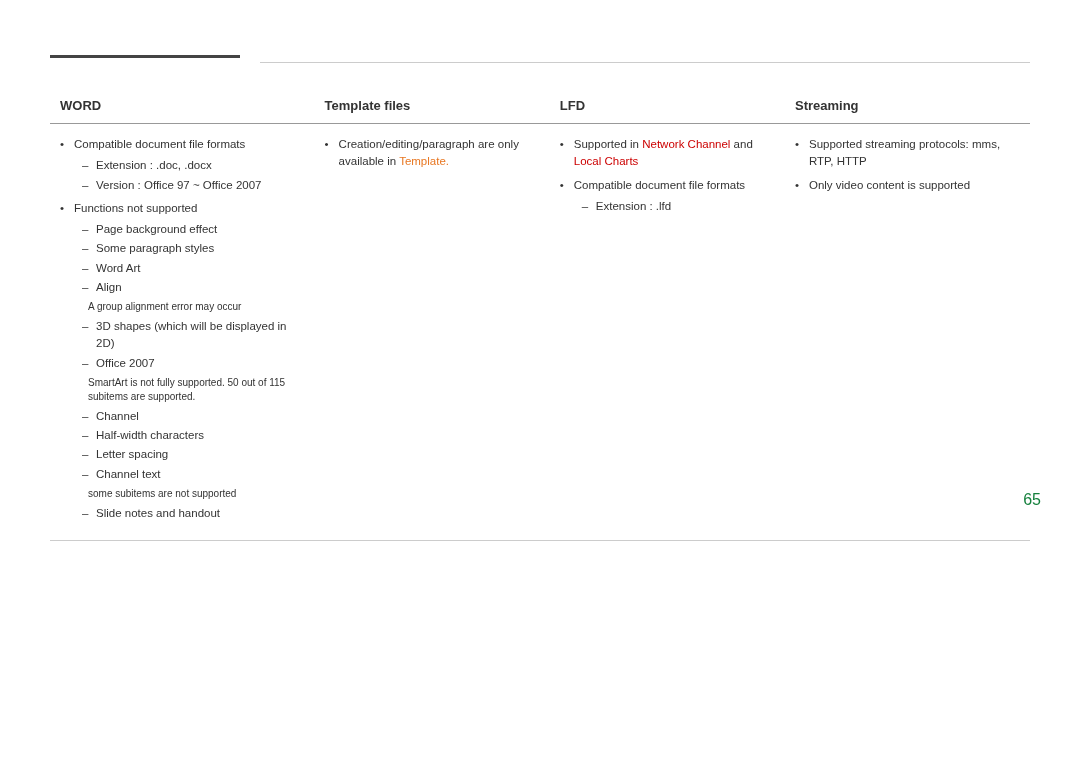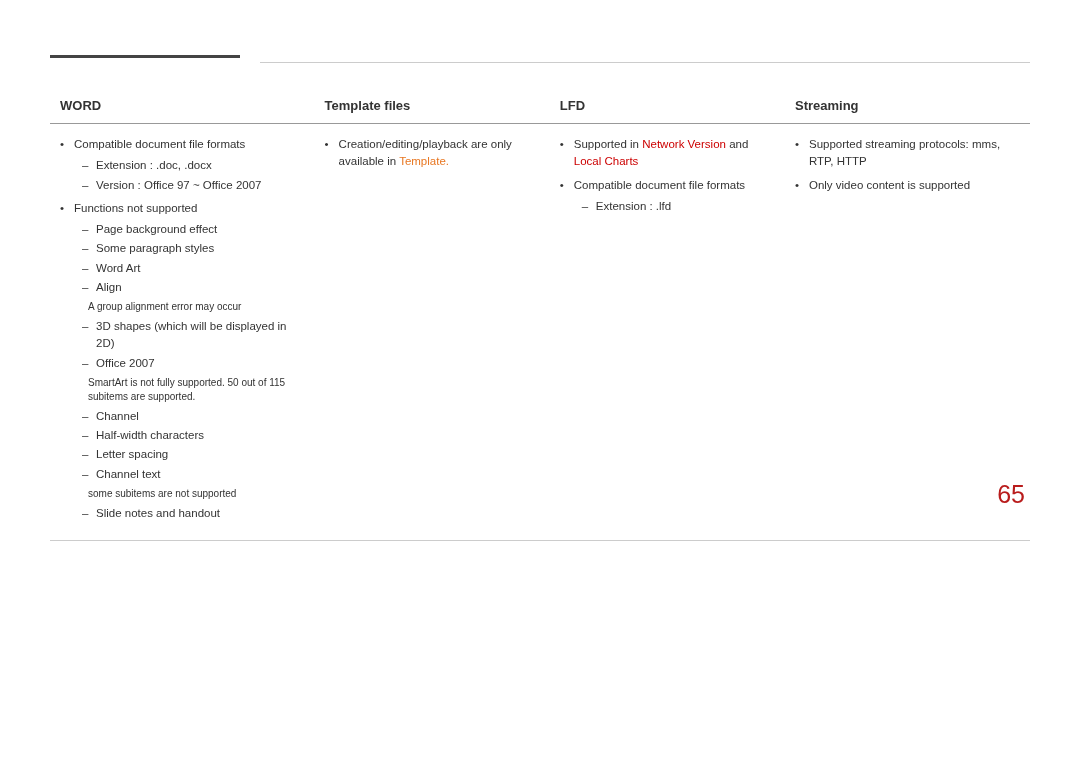--- a/index.html
+++ b/index.html
@@ -127,23 +127,23 @@
     }
 
     .text-red-link {
       color: #cc0000;
     }
 
     
     .page-number {
       position: absolute;
       bottom: 35px;
-      right: 55px;
-      font-size: 25px;
-      color: #b91c1c;
+      right: 39px;
+      font-size: 16px;
+      color: #15803d;
       font-weight: 300;
     }
   </style>
 </head>
 <body>
 
 <div class="page-container">
 
   <div class="top-bar"></div>
   <div class="top-line"></div>
@@ -194,29 +194,29 @@
                 <ul class="sub-list">
                   <li>Slide notes and handout</li>
                 </ul>
               </li>
             </ul>
           </td>
 
           <td class="col-template">
             <ul class="main-list">
               <li>
-                <span>Creation/editing/playback are only available in </span><span class="text-orange">Template.</span>
+                <span>Creation/editing/paragraph are only available in </span><span class="text-orange">Template.</span>
               </li>
             </ul>
           </td>
 
           <td class="col-lfd">
             <ul class="main-list">
               <li>
-                <span>Supported in </span><span class="text-red-link">Network Version</span><span> and </span><span class="text-red-link">Local Charts</span>
+                <span>Supported in </span><span class="text-red-link">Network Channel</span><span> and </span><span class="text-red-link">Local Charts</span>
               </li>
               <li>
                 <span>Compatible document file formats</span>
                 <ul class="sub-list">
                   <li>Extension : .lfd</li>
                 </ul>
               </li>
             </ul>
           </td>
 

